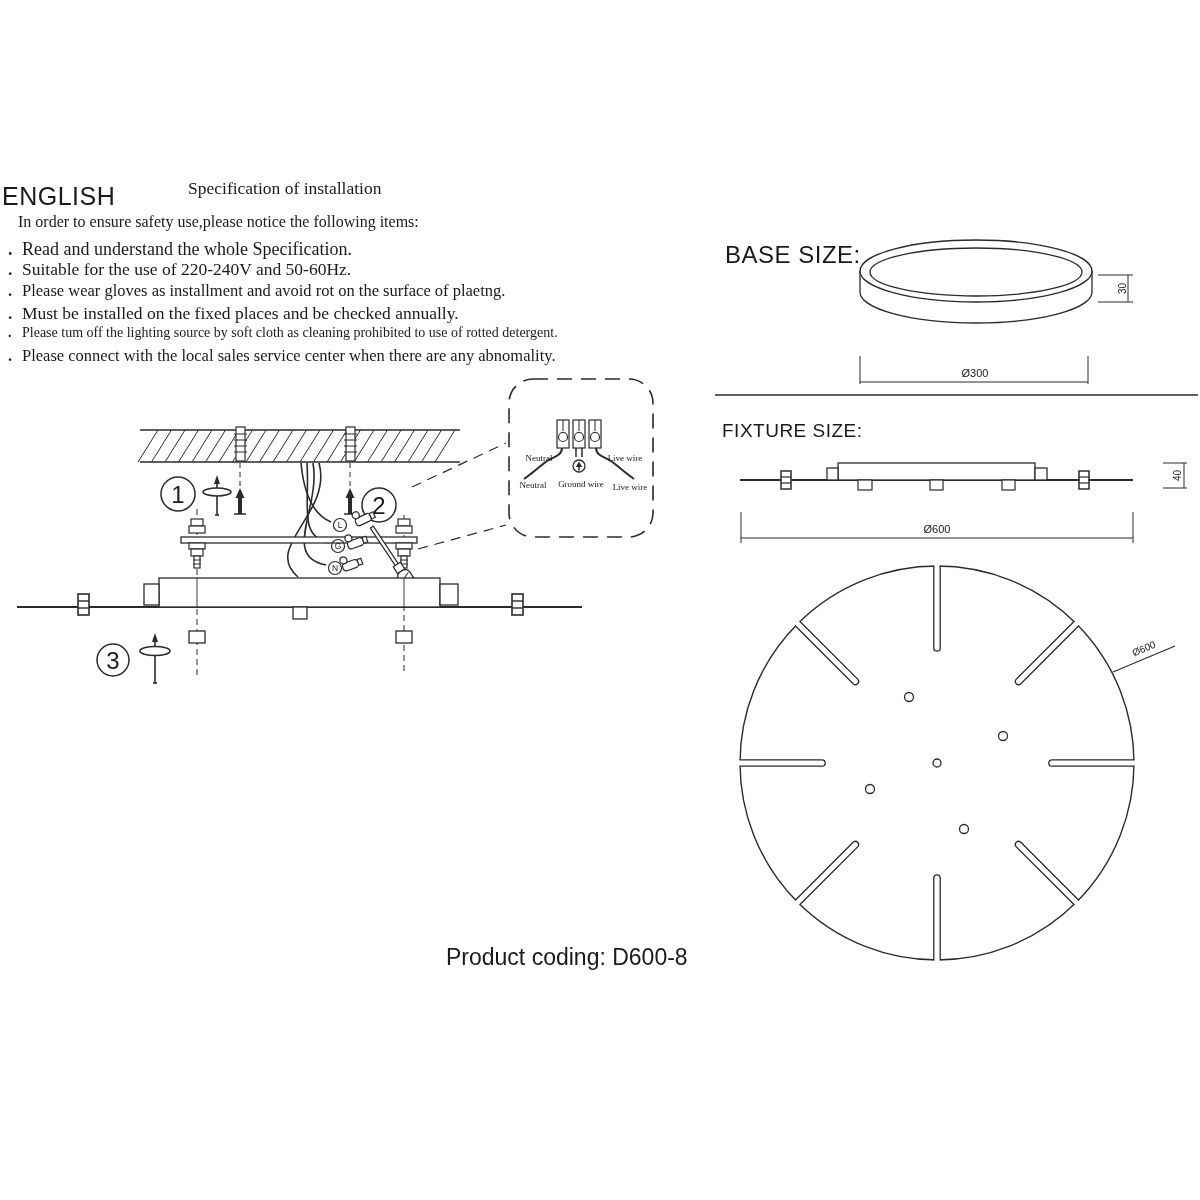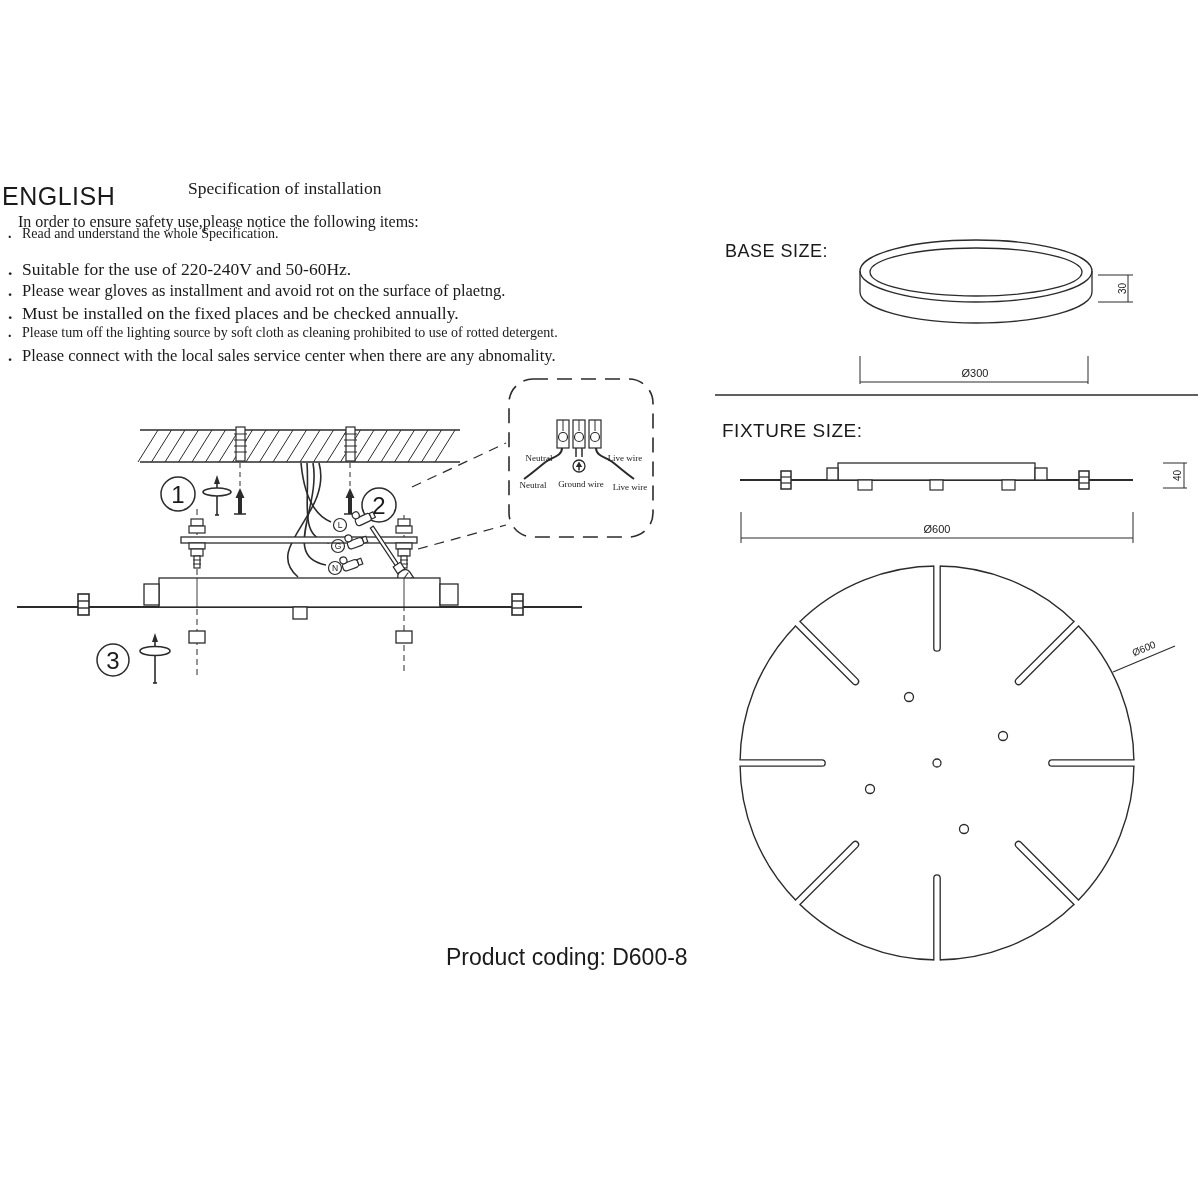--- a/index.html
+++ b/index.html
@@ -9,28 +9,28 @@
   }
   .abs{position:absolute;}
   .sans{font-family:"Liberation Sans",sans-serif;}
 
   #lang-title{left:2px;top:182px;font-size:25px;letter-spacing:0.5px;}
   #spec-title{left:188px;top:178px;font-size:17.5px;font-family:"Liberation Serif",serif;}
   #intro-line{left:18px;top:213px;font-size:16px;font-family:Liberation Serif, serif;}
 
   .safety-item{position:absolute;left:8px;font-family:"Liberation Serif",serif;white-space:nowrap;}
   .safety-item .bullet{display:inline-block;width:14px;font-weight:bold;}
-  #item-0{top:226px;font-size:14px;}
+  #item-0{top:239px;font-size:18px;}
   #item-1{top:259px;font-size:17.5px;}
   #item-2{top:281px;font-size:16.5px;}
   #item-3{top:303px;font-size:17.5px;}
   #item-4{top:325px;font-size:14px;}
   #item-5{top:346px;font-size:16.5px;}
 
-  #base-size-label{left:725px;top:241px;font-size:18px;letter-spacing:0.5px;text-align:right;}
+  #base-size-label{left:725px;top:241px;font-size:24px;letter-spacing:0.5px;text-align:right;}
   #fixture-size-label{left:722px;top:420px;font-size:19px;letter-spacing:0.5px;}
   #product-coding{left:446px;top:944px;font-size:23px;text-align:right;}
 
   svg{position:absolute;overflow:visible;}
   #install-svg{left:10px;top:375px;}
   #right-svg{left:700px;top:225px;}
 
   .ln{stroke:#2b2b2b;fill:none;}
   .fill-w{fill:#ffffff;}
   text{fill:#1a1a1a;}

